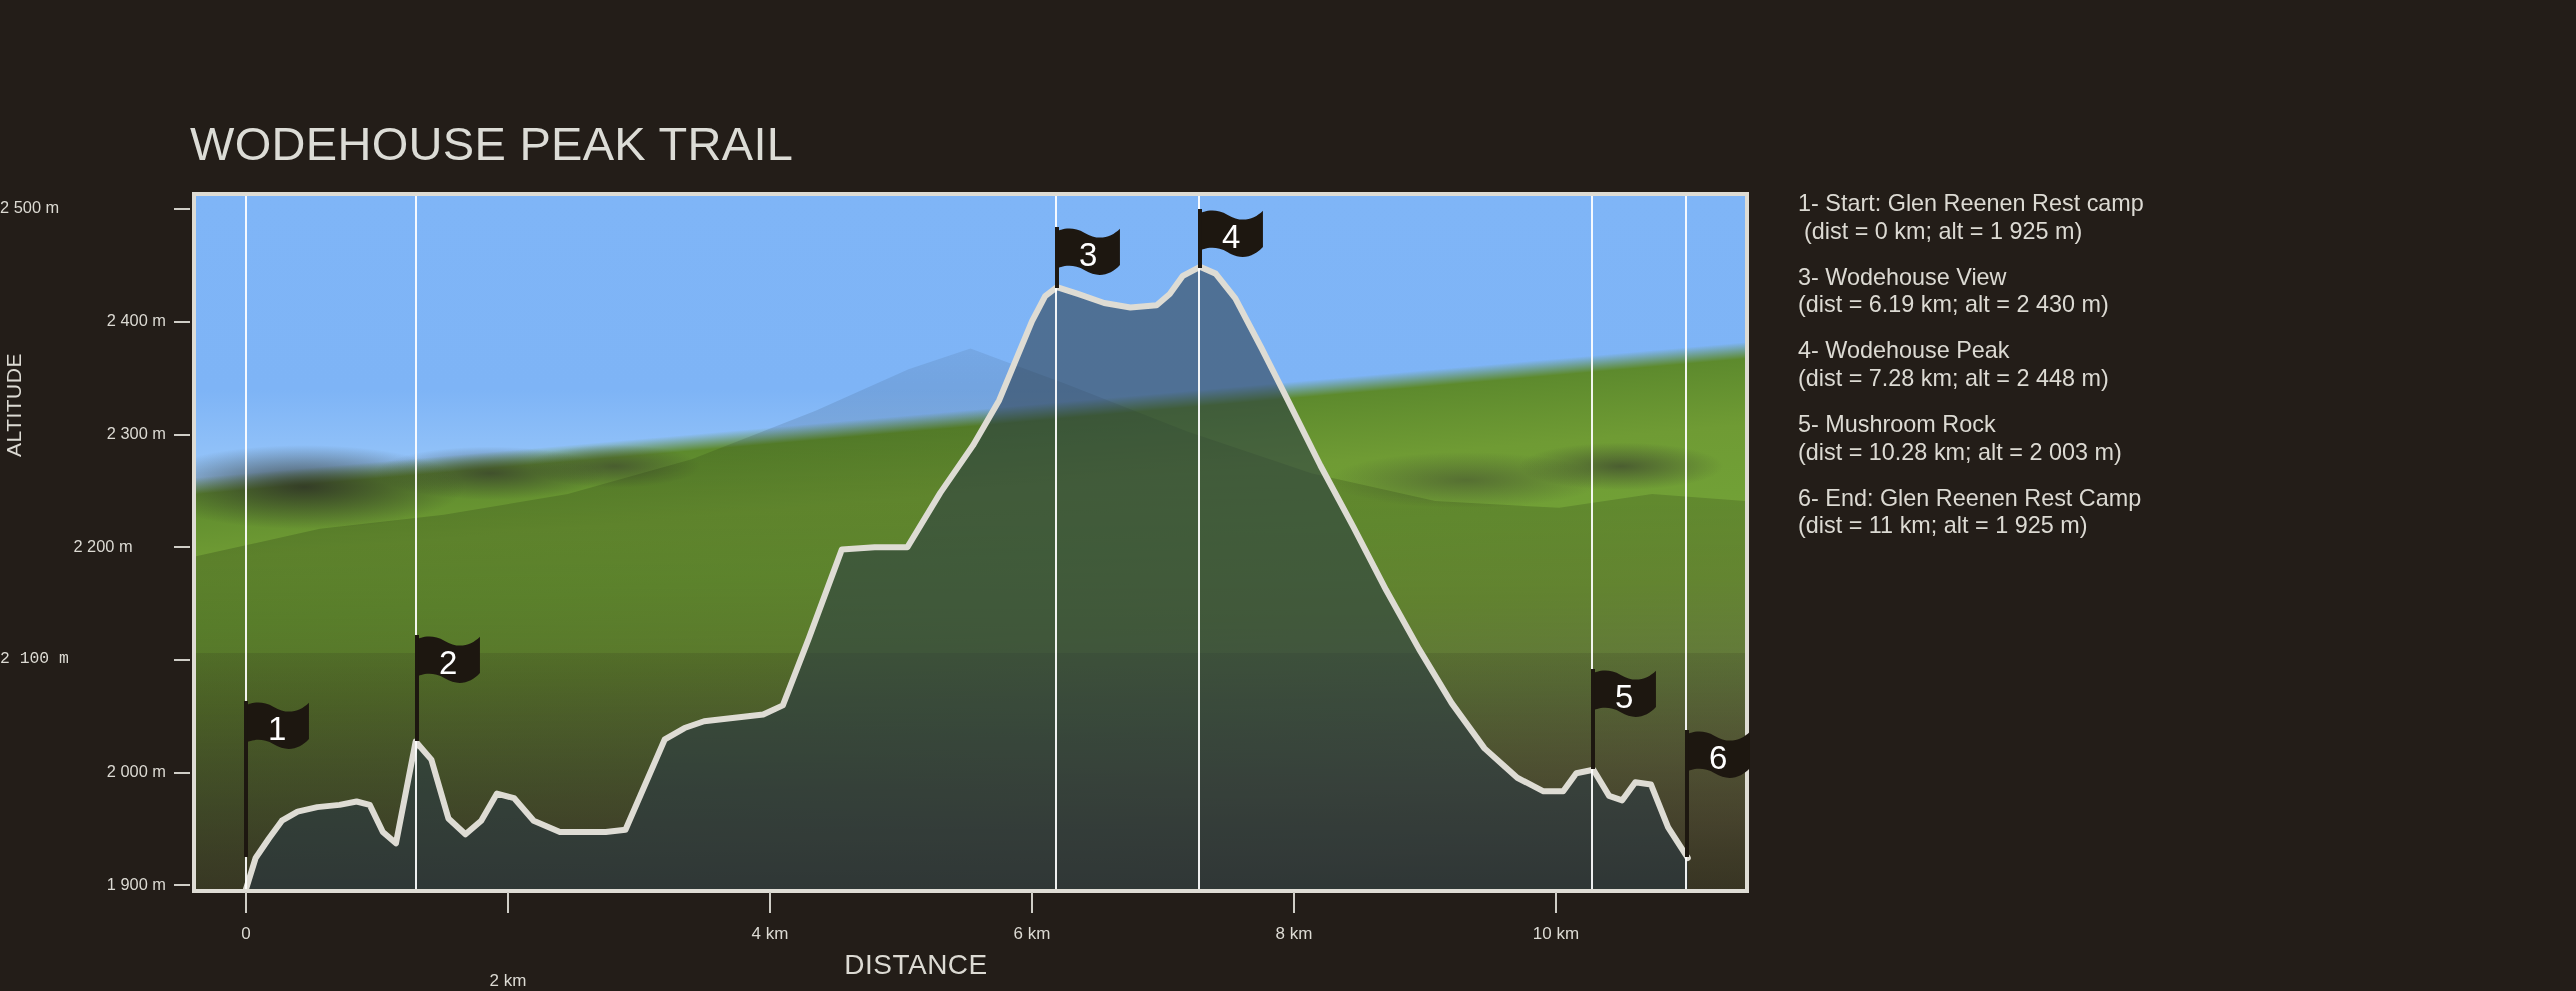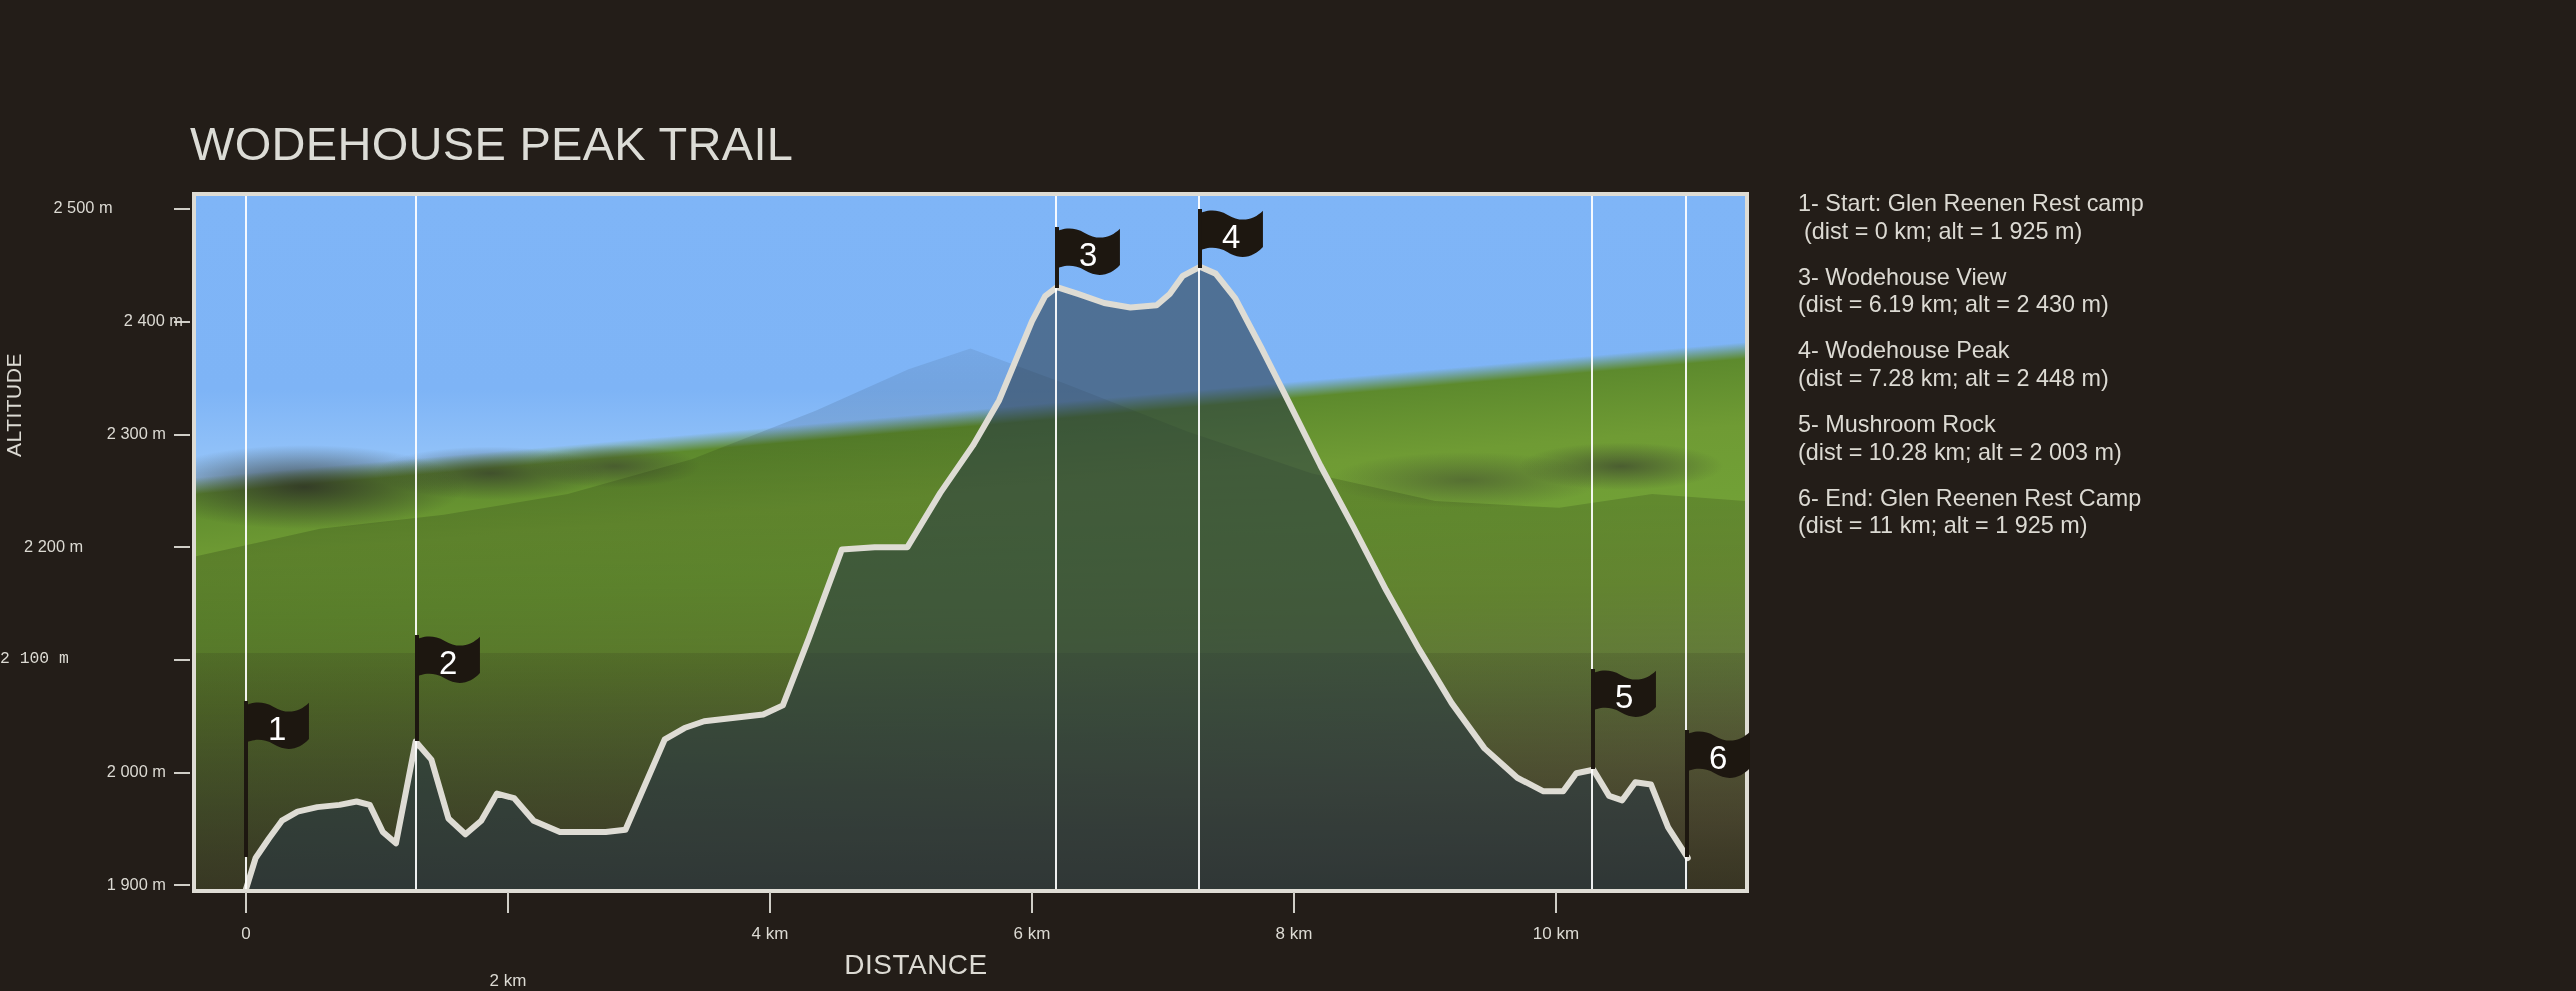--- a/index.html
+++ b/index.html
@@ -158,27 +158,27 @@
 <div id="title-block">
   <span id="title-line1">WODEHOUSE PEAK TRAIL</span>
   <span id="title-line2">(distance = 11 km; duration = 4 hours)</span>
 </div>
 
 <div id="y-axis-title">ALTITUDE</div>
 <div id="x-axis-title">DISTANCE</div>
 
 <div id="y-ticks">
     <div class="y-tick-mark" style="left: 174px; top: 208px;"></div>
-    <div class="y-tick-label" style="position: absolute; right: auto; left: 0px; width: 166px; text-align: center; top: 198px;">2 500 m</div>
+    <div class="y-tick-label" style="position: absolute; right: auto; left: 0px; width: 166px; text-align: left; top: 198px;">2 500 m</div>
     <div class="y-tick-mark" style="left: 174px; top: 321px;"></div>
-    <div class="y-tick-label" style="position: absolute; right: auto; left: 0px; width: 166px; text-align: right; top: 311px; margin-left: 17px;">2 400 m</div>
+    <div class="y-tick-label" style="position: absolute; right: auto; left: 0px; width: 166px; text-align: right; top: 311px;">2 400 m</div>
     <div class="y-tick-mark" style="left: 174px; top: 434px;"></div>
     <div class="y-tick-label" style="position: absolute; right: auto; left: 0px; width: 166px; text-align: right; top: 424px;">2 300 m</div>
     <div class="y-tick-mark" style="left: 174px; top: 546px;"></div>
-    <div class="y-tick-label" style="position: absolute; right: auto; left: 0px; width: 166px; text-align: left; top: 537px; padding-left: 24px;">2 200 m</div>
+    <div class="y-tick-label" style="position: absolute; right: auto; left: 8px; width: 166px; text-align: center; top: 537px; padding-left: 24px;">2 200 m</div>
     <div class="y-tick-mark" style="left: 174px; top: 659px;"></div>
     <div class="y-tick-label" style="position: absolute; right: auto; left: 0px; width: 166px; text-align: left; top: 649px; font-family: Liberation Mono, monospace;">2 100 m</div>
     <div class="y-tick-mark" style="left: 174px; top: 772px;"></div>
     <div class="y-tick-label" style="position: absolute; right: auto; left: 0px; width: 166px; text-align: right; top: 762px;">2 000 m</div>
     <div class="y-tick-mark" style="left: 174px; top: 884px;"></div>
     <div class="y-tick-label" style="position: absolute; right: auto; left: 0px; width: 166px; text-align: right; top: 875px;">1 900 m</div>
   </div>
 
 <div id="plot-area">
   <div id="photo-backdrop">

